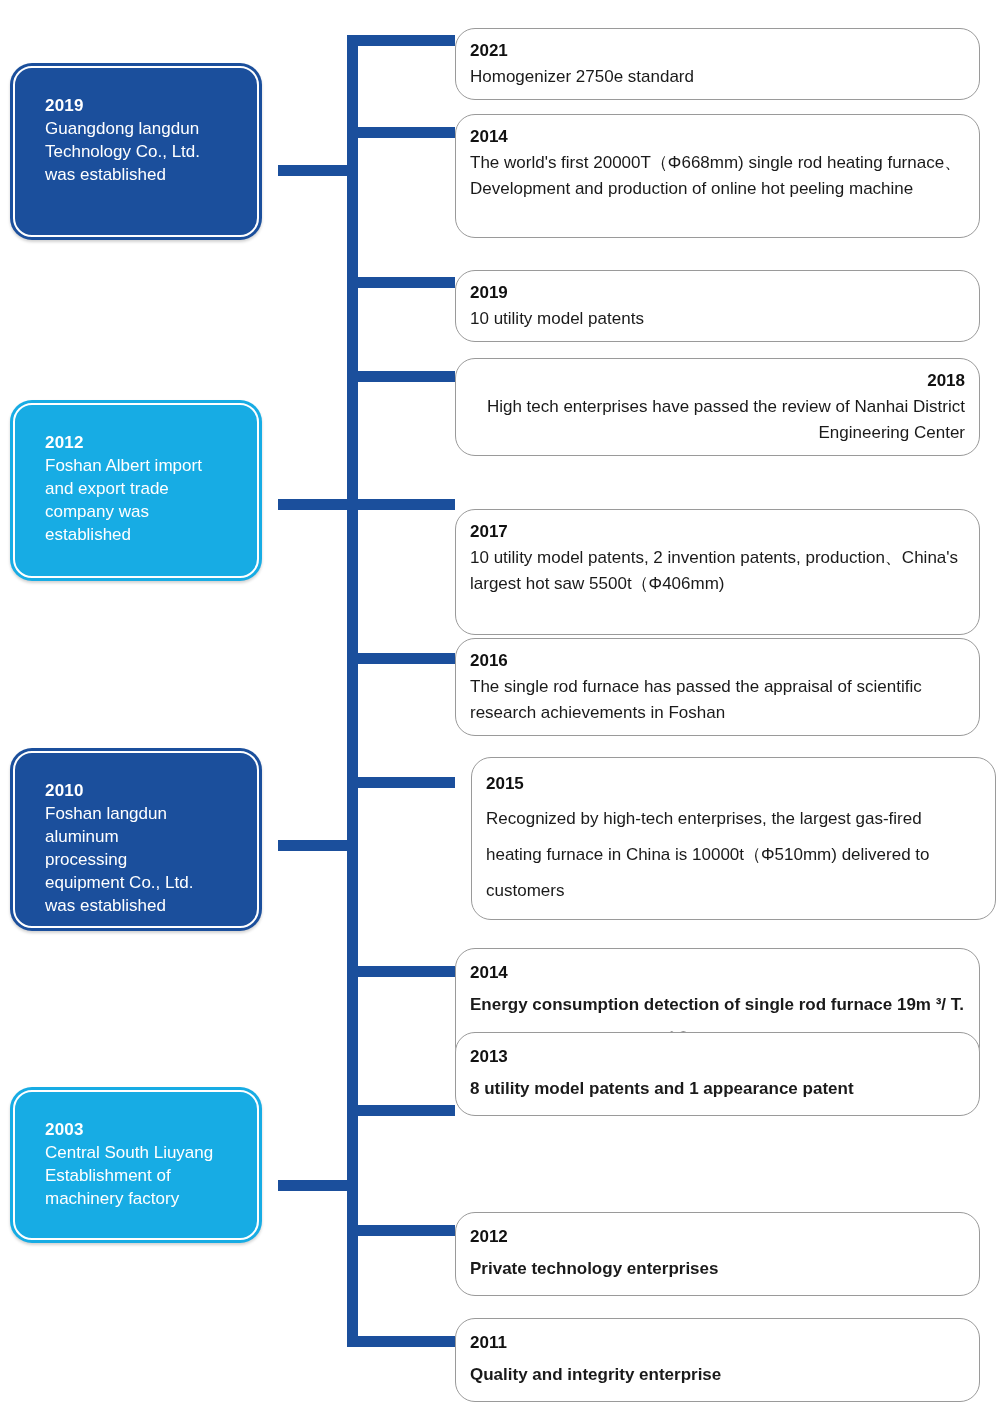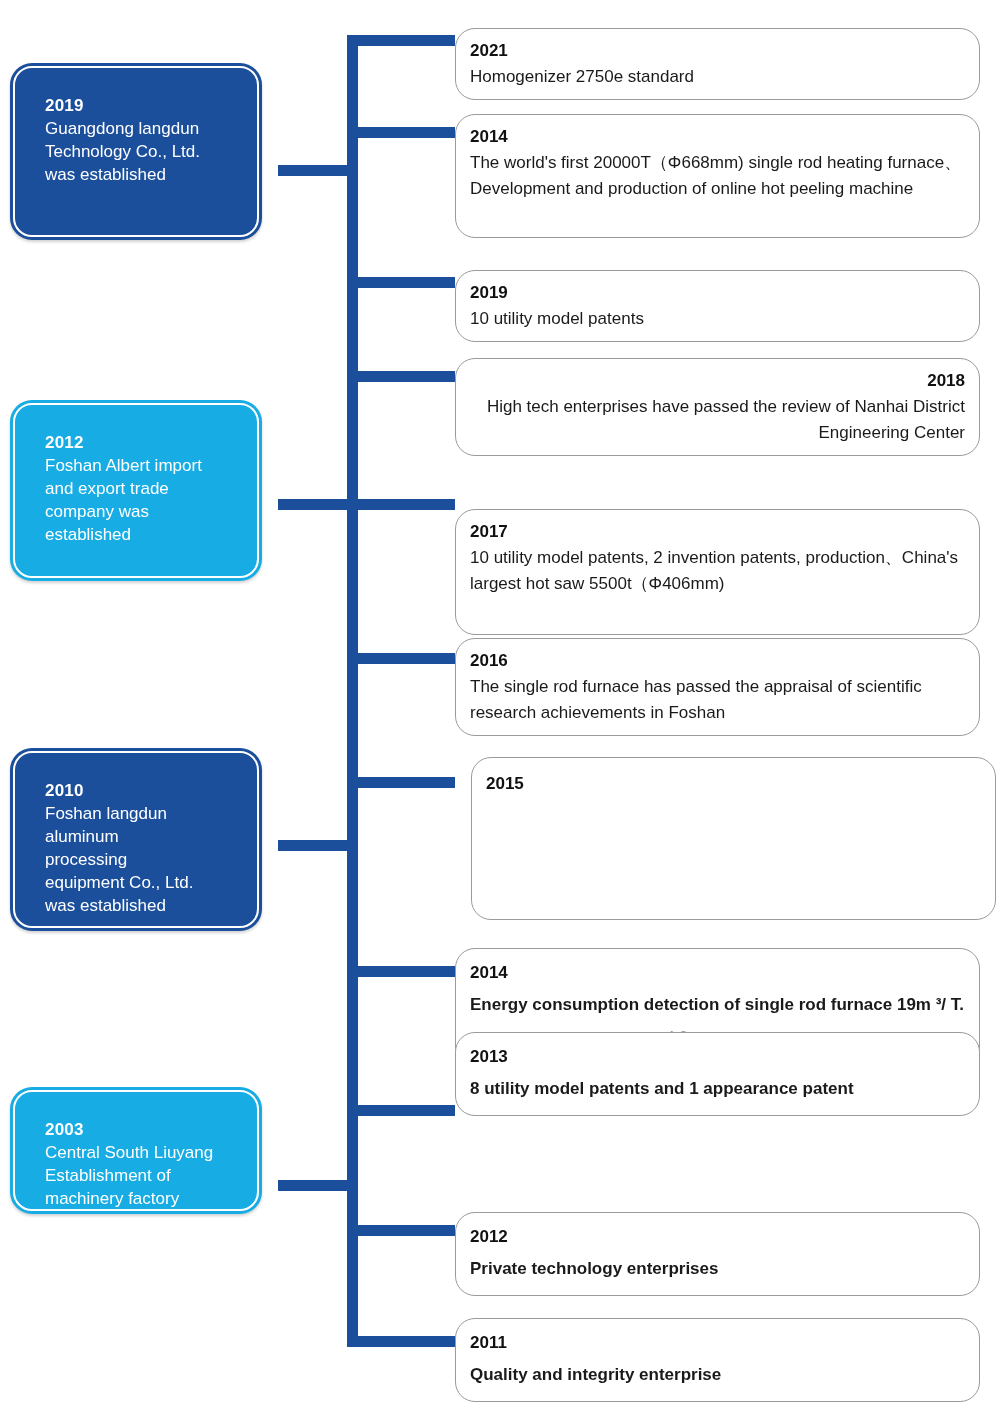--- a/index.html
+++ b/index.html
@@ -157,21 +157,21 @@
     <div class="milestone-inner">
       <span class="m-year">2010</span>
       <span class="m-text">Foshan langdun
 aluminum
 processing
 equipment Co., Ltd.
 was established</span>
     </div>
   </div>
 
-  <div class="milestone light" style="top:1087px;height:127px;">
+  <div class="milestone light" style="top:1087px;height:156px;">
     <div class="milestone-inner">
       <span class="m-year">2003</span>
       <span class="m-text">Central South Liuyang
 Establishment of
 machinery factory</span>
     </div>
   </div>
 
   <div class="card" style="top:28px;height:72px;">
     <span class="c-year">2021</span>
@@ -198,20 +198,21 @@
     <span class="c-text">10 utility model patents, 2 invention patents, production、China's largest hot saw 5500t（Φ406mm)</span>
   </div>
 
   <div class="card" style="top:638px;height:98px;">
     <span class="c-year">2016</span>
     <span class="c-text">The single rod furnace has passed the appraisal of scientific research achievements in Foshan</span>
   </div>
 
   <div class="card loose" style="top:757px;height:163px;margin-left:16px;">
     <span class="c-year">2015</span>
+    <span class="c-text">Recognized by high-tech enterprises, the largest gas-fired heating furnace in China is 10000t（Φ510mm) delivered to customers</span>
   </div>
 
   <div class="card semi" style="top:948px;height:118px;">
     <span class="c-year">2014</span>
     <span class="c-text">Energy consumption detection of single rod furnace 19m ³/ T. Al gradient detection 40 ℃</span>
   </div>
 
   <div class="card semi" style="top:1032px;height:84px;">
     <span class="c-year">2013</span>
     <span class="c-text">8 utility model patents and 1 appearance patent</span>

